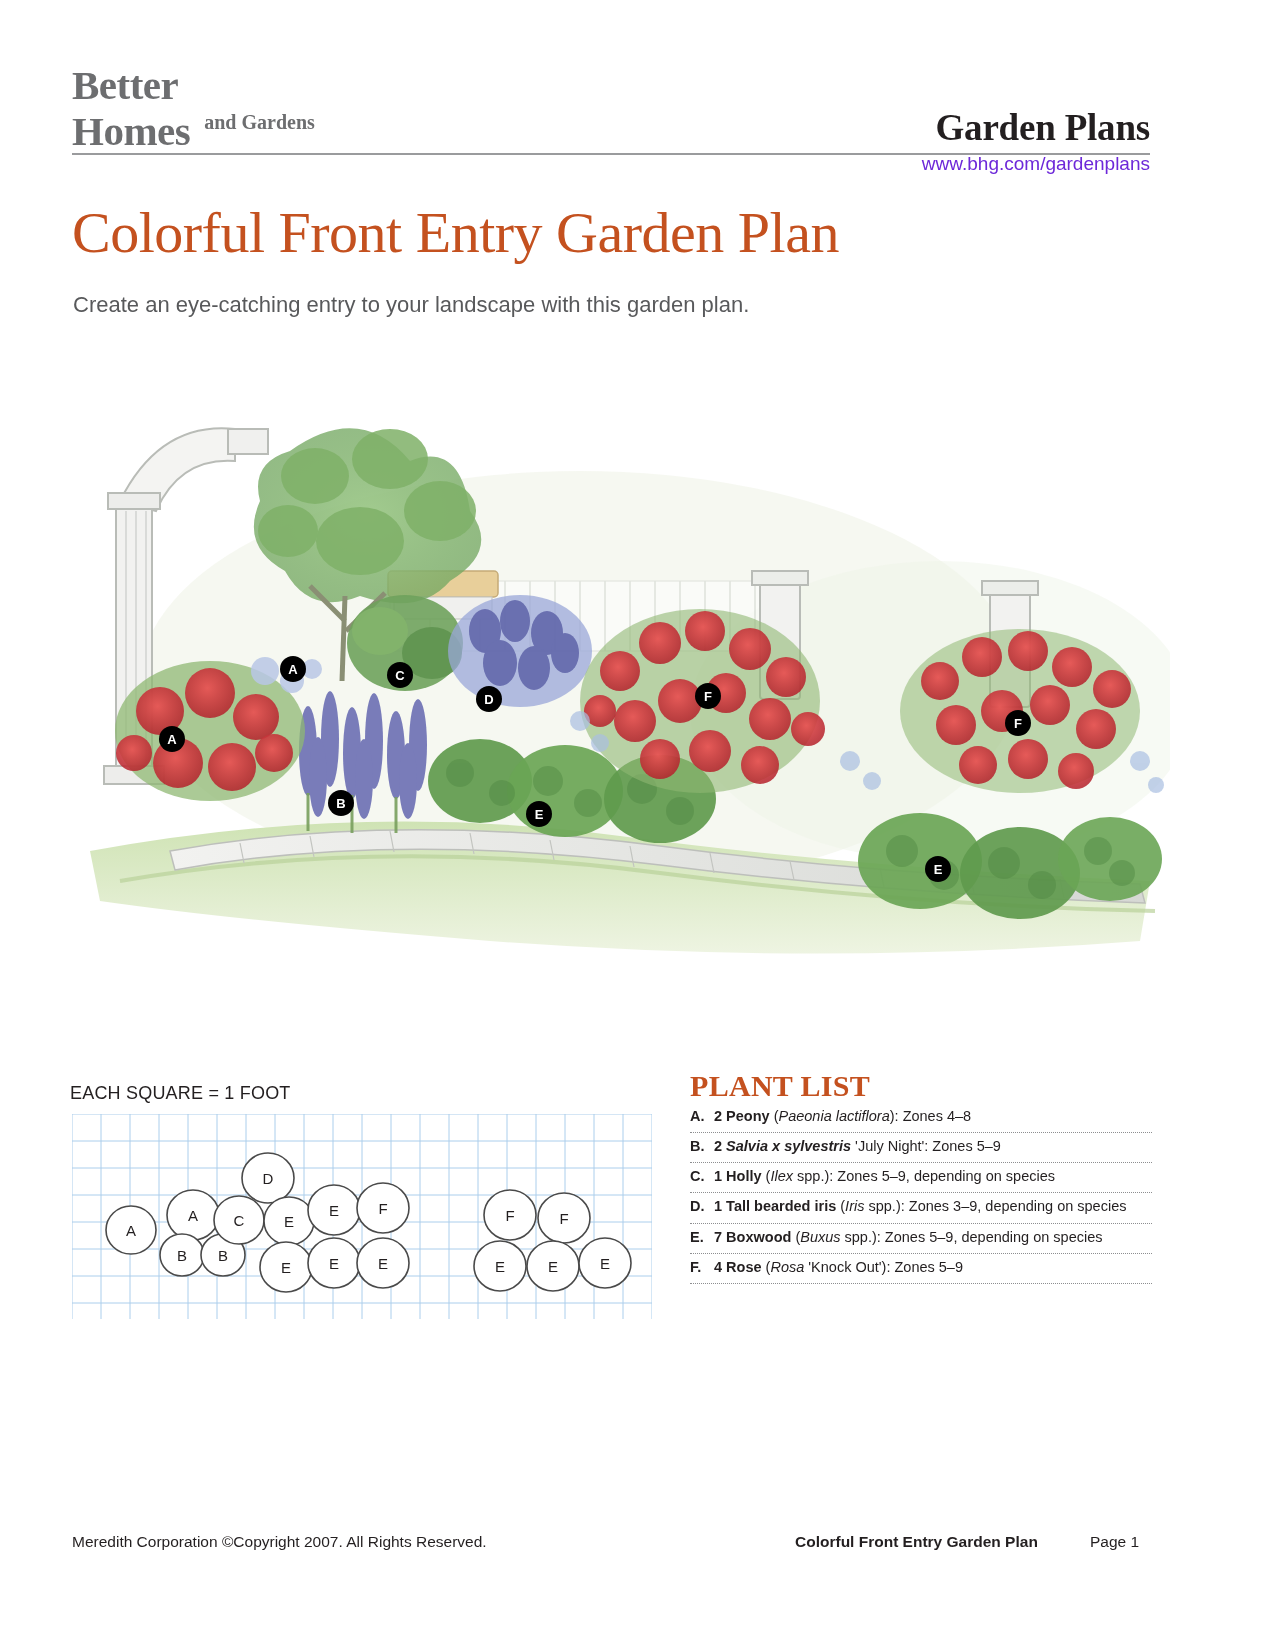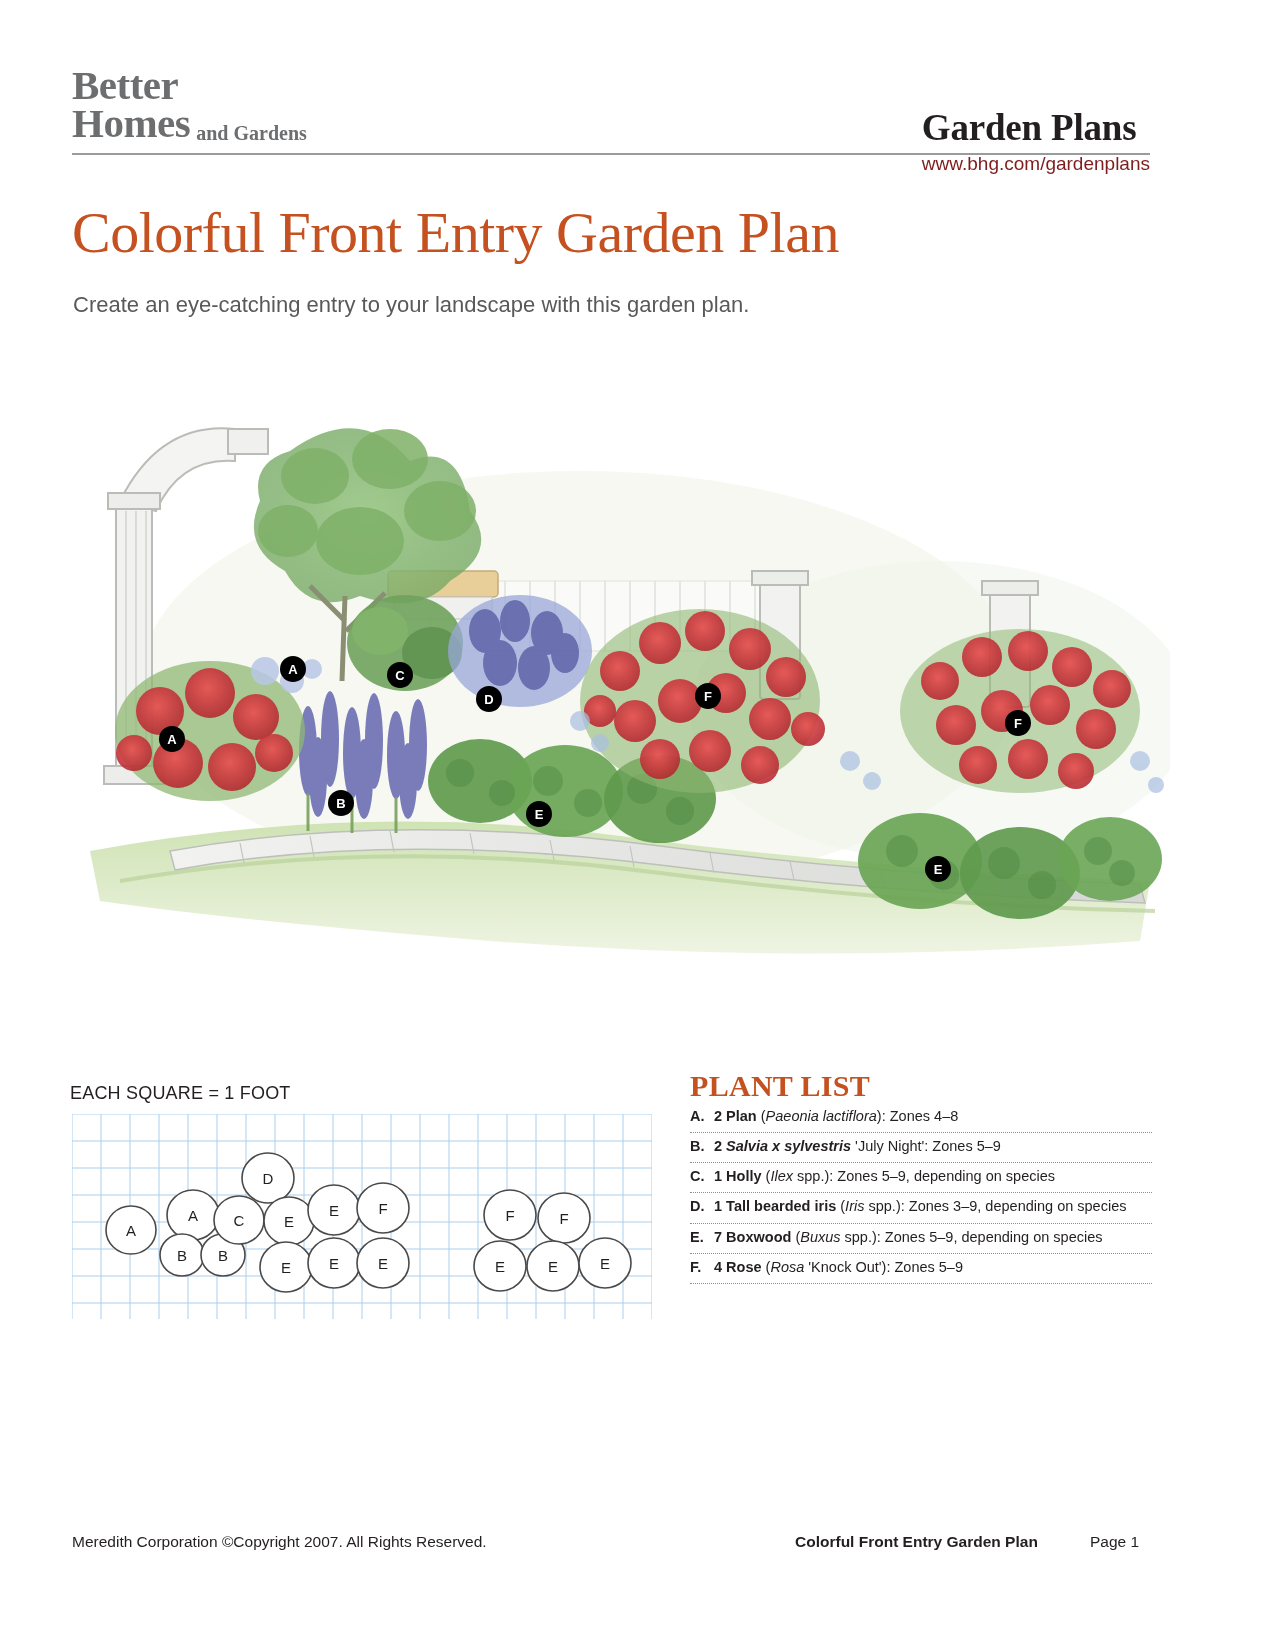--- a/index.html
+++ b/index.html
@@ -50,39 +50,41 @@
     letter-spacing: -0.5px;
   }
   .logo-l3 {
     font-size: 20px;
     font-weight: bold;
     display: inline-block;
     margin-left: 2px;
   }
   .logo-row2 {
     display: flex;
-    align-items: flex-end;
-    gap: 4px;
+    align-items: flex-start;
+    gap: 12px;
+    margin-top: 8px;
   }
   .header-right {
     position: absolute;
     right: 0;
     top: 42px;
+    text-align: right;
   }
   .gp-title {
     font-family: "Liberation Serif", serif;
     font-size: 37px;
     font-weight: bold;
     color: #231f20;
     letter-spacing: -0.2px;
     line-height: 1.05;
   }
   .gp-url {
     font-size: 19px;
-    color: #7f1d1d;
+    color: #6d28d9;
     margin-top: 5px;
   }
   .header-rule {
     position: absolute;
     left: 72px;
     top: 152px;
     width: 1078px;
     height: 2px;
     background: #9a9b9d;
   }
@@ -578,21 +580,21 @@
           <text x="533" y="155" fill="#231f20" stroke="none">E</text>
         </g>
       </g>
     </svg>
   </div>
 
   <div class="plant-list">
     <div class="pl-title">PLANT LIST</div>
 
     <div class="pl-row">
-      <span class="pl-letter">A.</span><span class="pl-qty">2</span>&nbsp;<span class="pl-common">Plan</span>
+      <span class="pl-letter">A.</span><span class="pl-qty">2</span>&nbsp;<span class="pl-common">Peony</span>
       (<span class="pl-bot">Paeonia lactiflora</span>)<span>: Zones 4–8</span>
     </div>
 
     <div class="pl-row">
       <span class="pl-letter">B.</span><span class="pl-qty">2</span>&nbsp;<span class="pl-common-ital">Salvia x sylvestris</span>
       <span>'July Night'</span><span>: Zones 5–9</span>
     </div>
 
     <div class="pl-row">
       <span class="pl-letter">C.</span><span class="pl-qty">1</span>&nbsp;<span class="pl-common">Holly</span>

